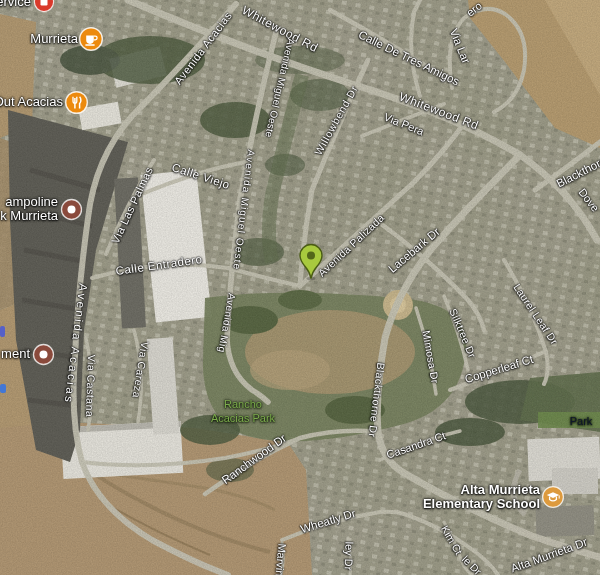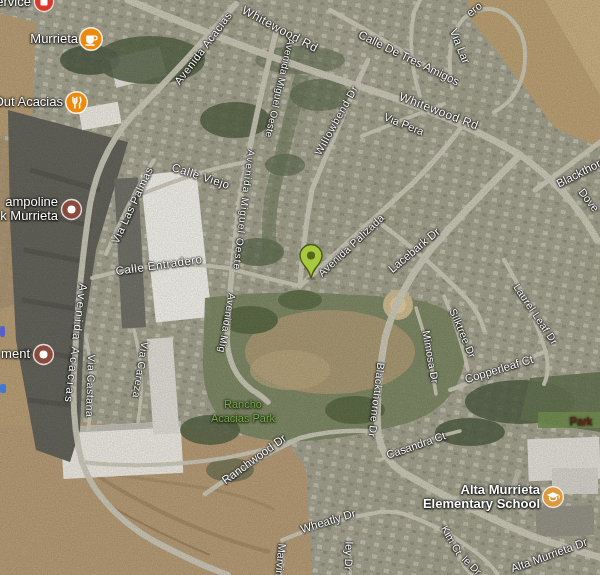--- a/index.html
+++ b/index.html
@@ -183,21 +183,21 @@
       <span class="slabel" style="left: 254px; top: 459px; font-size: 11.5px; transform: translate(-50%, -50%) rotate(-36deg);">Ranchwood Dr</span>
       <span class="slabel" style="left: 416px; top: 445px; font-size: 11px; transform: translate(-50%, -50%) rotate(-19deg);">Casandra Ct</span>
       <span class="slabel" style="left: 328px; top: 521px; font-size: 11.5px; transform: translate(-50%, -50%) rotate(-17deg);">Wheatly Dr</span>
       <span class="slabel" style="left: 281px; top: 560px; font-size: 11px; transform: translate(-50%, -50%) rotate(95deg);">Marvin</span>
       <span class="slabel" style="left: 349px; top: 556px; font-size: 11px; transform: translate(-50%, -50%) rotate(92deg);">ley Dr</span>
       <span class="slabel" style="left: 452px; top: 540px; font-size: 10.5px; transform: translate(-50%, -50%) rotate(60deg);">Kim Ct</span>
       <span class="slabel" style="left: 472px; top: 565px; font-size: 10.5px; transform: translate(-50%, -50%) rotate(45deg);">le Dr</span>
       <span class="slabel" style="left: 549px; top: 555px; font-size: 11.5px; transform: translate(-50%, -50%) rotate(-20deg);">Alta Murrieta Dr</span>
       <span class="plabel" style="left: 243px; top: 411px; color: rgb(124, 171, 76);">Rancho
 Acacias Park</span>
-      <span class="plabel" style="left: 581px; top: 421px; color: #7f1d1d;">Park</span>
+      <span class="plabel" style="left: 581px; top: 421px; color: #0f172a;">Park</span>
       <div>
         <span class="poi-icon" style="left: 33px; top: -9px;"><svg width="22" height="22" viewBox="0 0 22 22">
             <circle cx="11" cy="11" r="9.6" fill="#d9392b" stroke="rgba(255,255,255,.8)" stroke-width="1.2"></circle>
             <rect x="7.5" y="7.5" width="7" height="7" rx="1.2" fill="#fff"></rect>
           </svg></span>
         <span class="poi-text" style="right: 569px; top: -5.25px;">ervice</span>
       </div>
       <div>
         <span class="poi-icon" style="left: 78px; top: 26px;"><svg width="26" height="26" viewBox="0 0 26 26">
             <circle cx="13" cy="13" r="11.3" fill="#ec8a0e" stroke="rgba(255,255,255,.85)" stroke-width="1.4"></circle>

